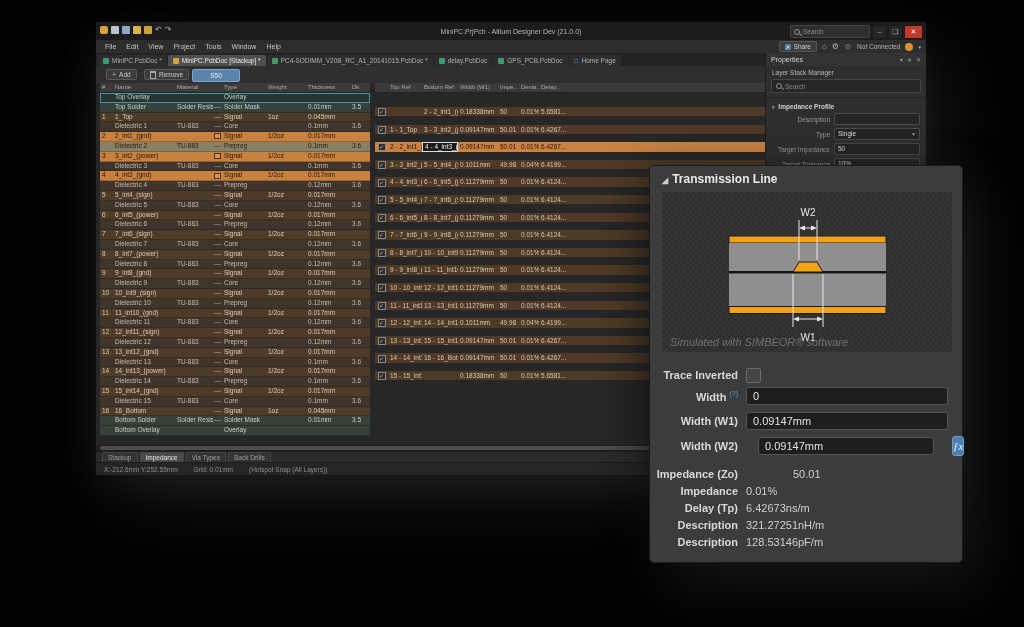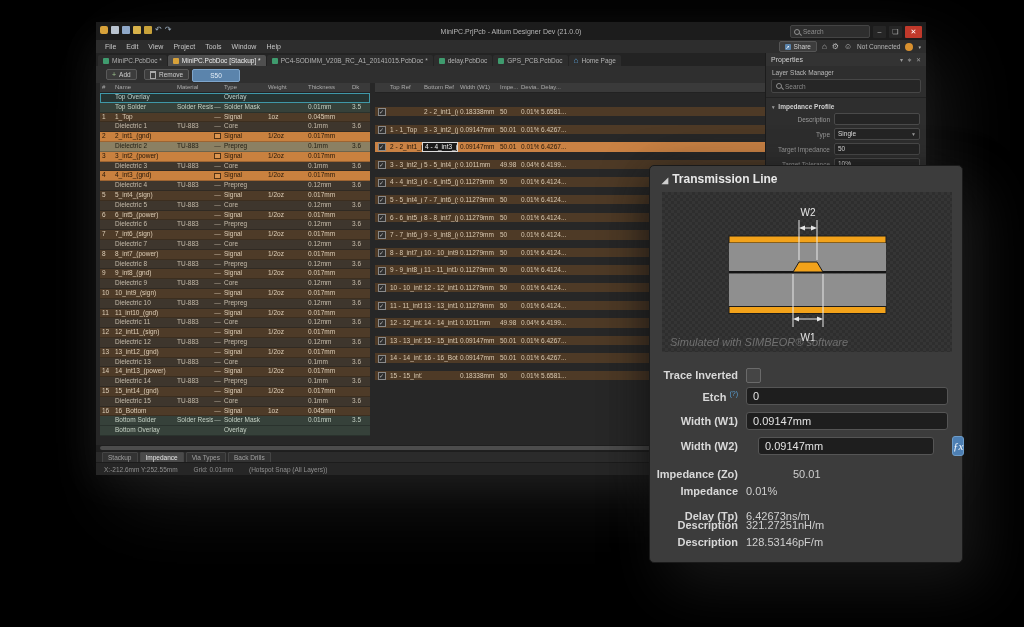--- a/index.html
+++ b/index.html
@@ -826,41 +826,41 @@
       <text x="146" y="149" text-anchor="middle" font-size="10" fill="#e8e8e8">W1</text>
     </svg>
     <div class="sim-note">Simulated with SIMBEOR® software</div>
   </div>
 
   <div class="dlg-row" style="top:200px;">
     <span class="dlg-label">Trace Inverted</span>
     <span class="chk"></span>
   </div>
   <div class="dlg-row" style="top:221px;">
-    <span class="dlg-label"><span>Etch</span> <sup>(?)</sup></span>
+    <span class="dlg-label"><span>Width</span> <sup>(?)</sup></span>
     <span class="dlg-input">0</span>
   </div>
   <div class="dlg-row" style="top:246px;">
     <span class="dlg-label">Width (W1)</span>
     <span class="dlg-input">0.09147mm</span>
   </div>
   <div class="dlg-row" style="top:271px;gap:12px;">
     <span class="dlg-label">Width (W2)</span>
     <span class="dlg-input short">0.09147mm</span>
     <span class="fxbtn">ƒx</span>
   </div>
   <div class="dlg-row" style="top:299px;gap:47px;">
     <span class="dlg-label">Impedance (Zo)</span>
     <span class="dlg-val">50.01</span>
   </div>
   <div class="dlg-row" style="top:316px;">
     <span class="dlg-label">Impedance</span>
     <span class="dlg-val">0.01%</span>
   </div>
-  <div class="dlg-row" style="top:333px;margin-top:8px;">
+  <div class="dlg-row" style="top:333px;">
     <span class="dlg-label">Delay (Tp)</span>
     <span class="dlg-val">6.42673ns/m</span>
   </div>
   <div class="dlg-row" style="top:350px;">
     <span class="dlg-label">Description</span>
     <span class="dlg-val">321.27251nH/m</span>
   </div>
   <div class="dlg-row" style="top:367px;">
     <span class="dlg-label">Description</span>
     <span class="dlg-val">128.53146pF/m</span>

